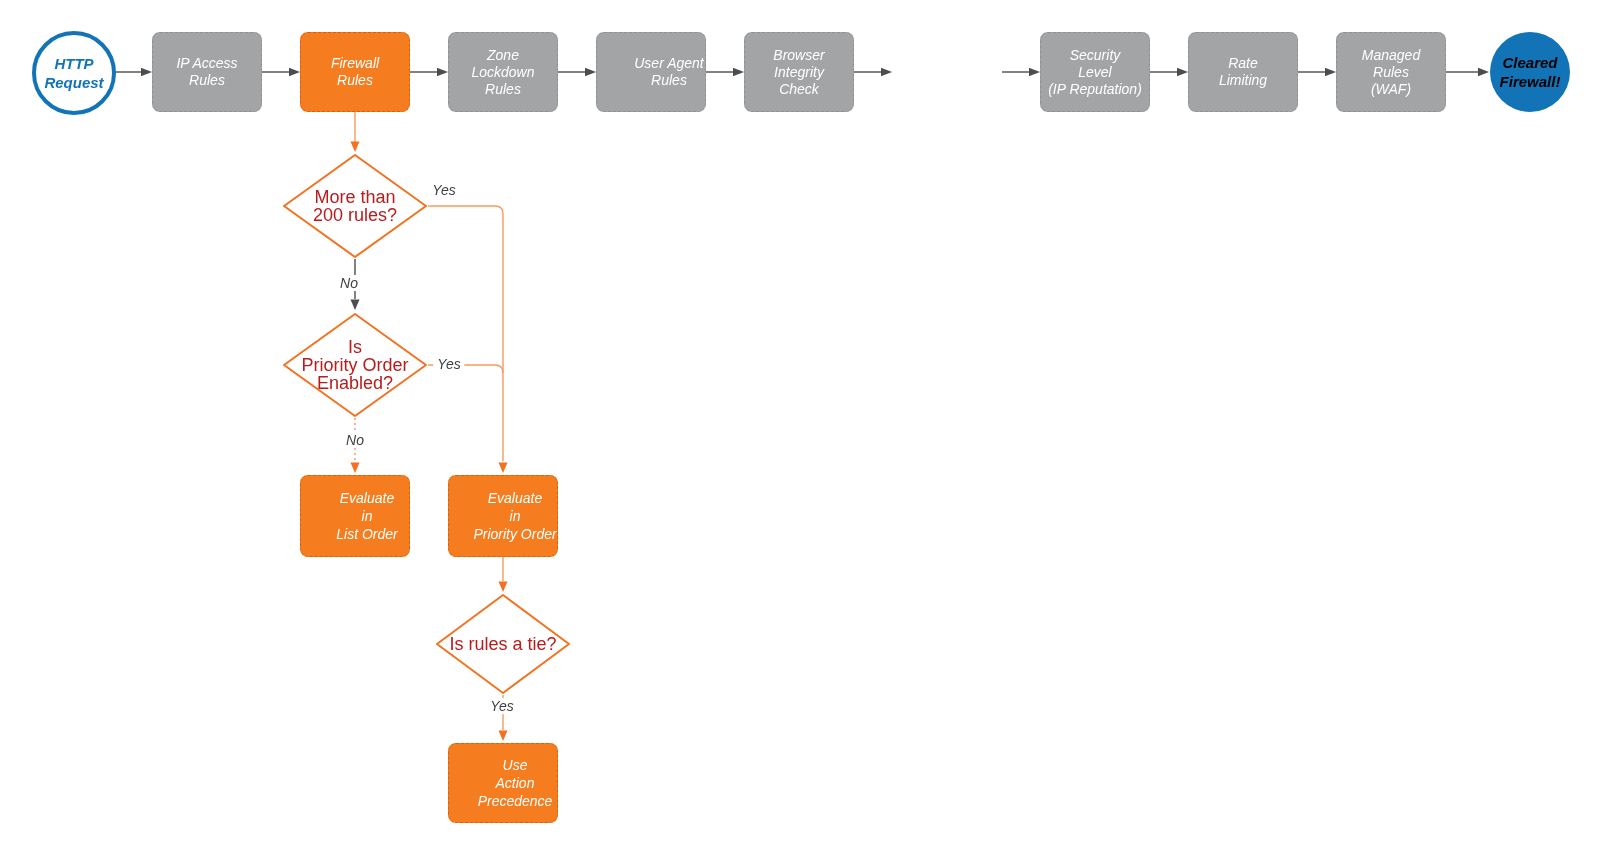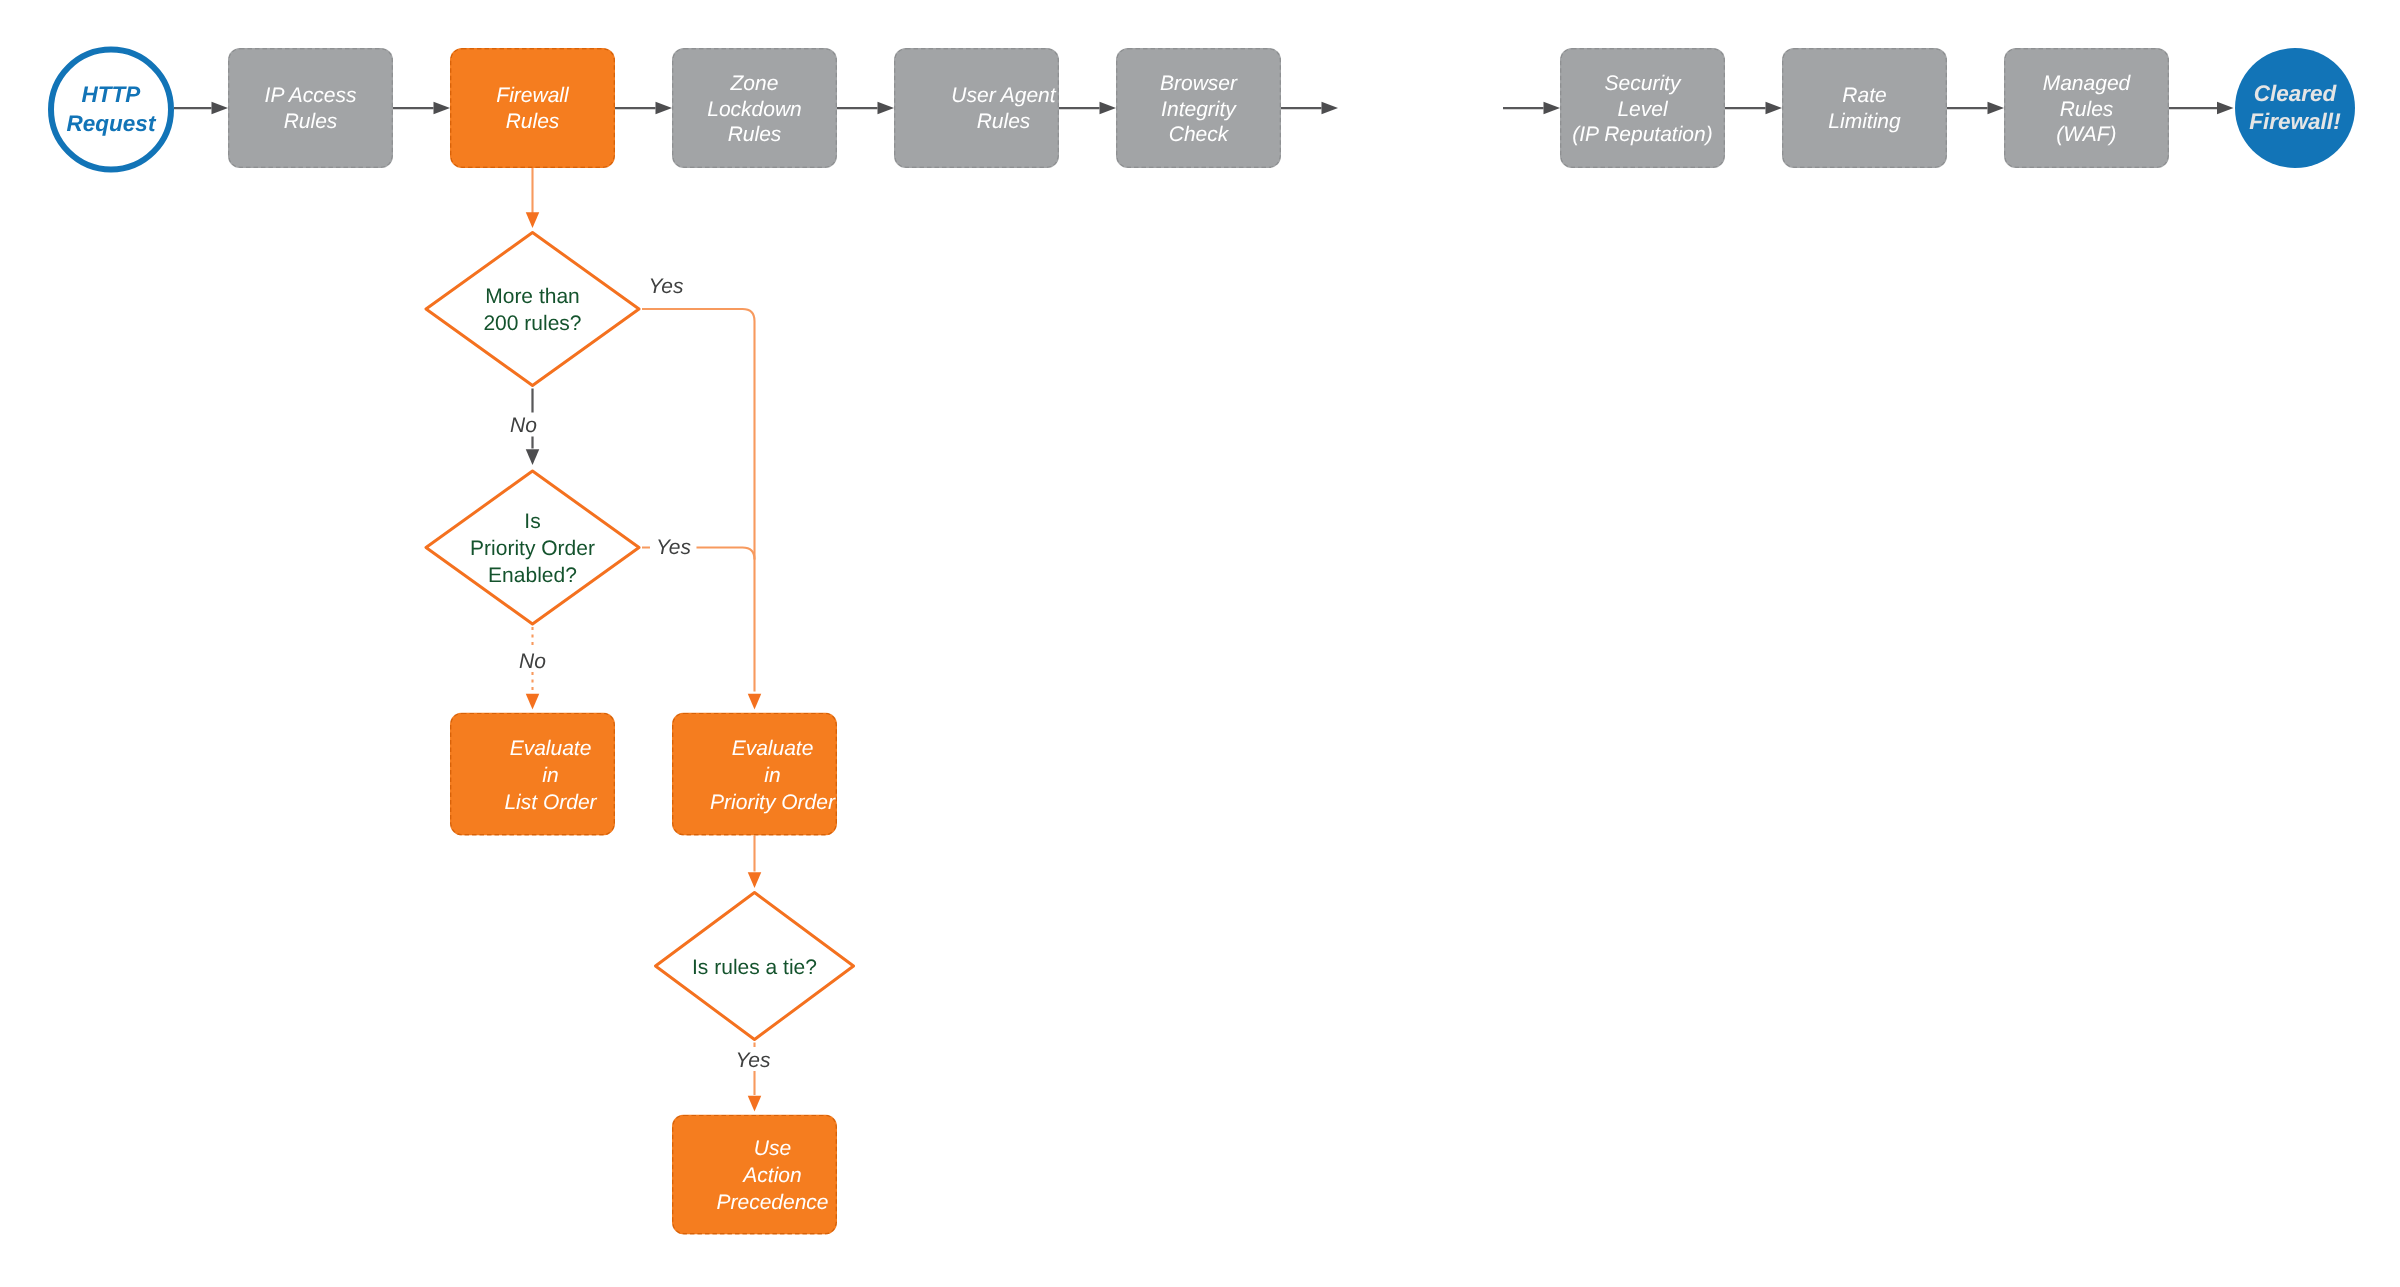--- a/index.html
+++ b/index.html
@@ -21,26 +21,26 @@
   .step{width:110px;height:80px;border-radius:8px;font-size:14px;line-height:17px;
         font-style:italic;color:#ffffff;}
   .step.gray{background:#A2A4A6;border:1px dashed #8E9092;}
   .step.orange{background:#F57D1F;border:1px dashed #D86208;}
   .action{width:110px;height:82px;border-radius:8px;background:#F57D1F;
           border:1px dashed #D86208;font-size:14px;line-height:18px;
           font-style:italic;color:#ffffff;padding-left:24px;}
 
   .circle{border-radius:50%;font-weight:bold;font-style:italic;font-size:15px;line-height:19px;}
   .circle.start{width:84px;height:84px;background:#ffffff;border:4px solid #1274B7;color:#1274B7;}
-  .circle.end{width:80px;height:80px;background:#1274B7;border:none;color:#e5e5e5;}
+  .circle.end{width:80px;height:80px;background:#1274B7;border:none;color:#000000;}
 
   .diamond{background:transparent;}
   .diamond svg{position:absolute;left:0;top:0;}
   .diamond .dlabel{position:absolute;inset:0;display:flex;align-items:center;justify-content:center;
-        text-align:center;font-size:14px;line-height:18px;color:#14532d;z-index:2;}
+        text-align:center;font-size:18px;line-height:18px;color:#b91c1c;z-index:2;}
 
   .edge-label{position:absolute;z-index:3;transform:translate(-50%,-50%);
         font-size:14px;font-style:italic;color:#3F4040;background:#ffffff;
         padding:0 4px;line-height:16px;}
 </style>
 </head>
 <body>
 
 <div id="canvas">
 

